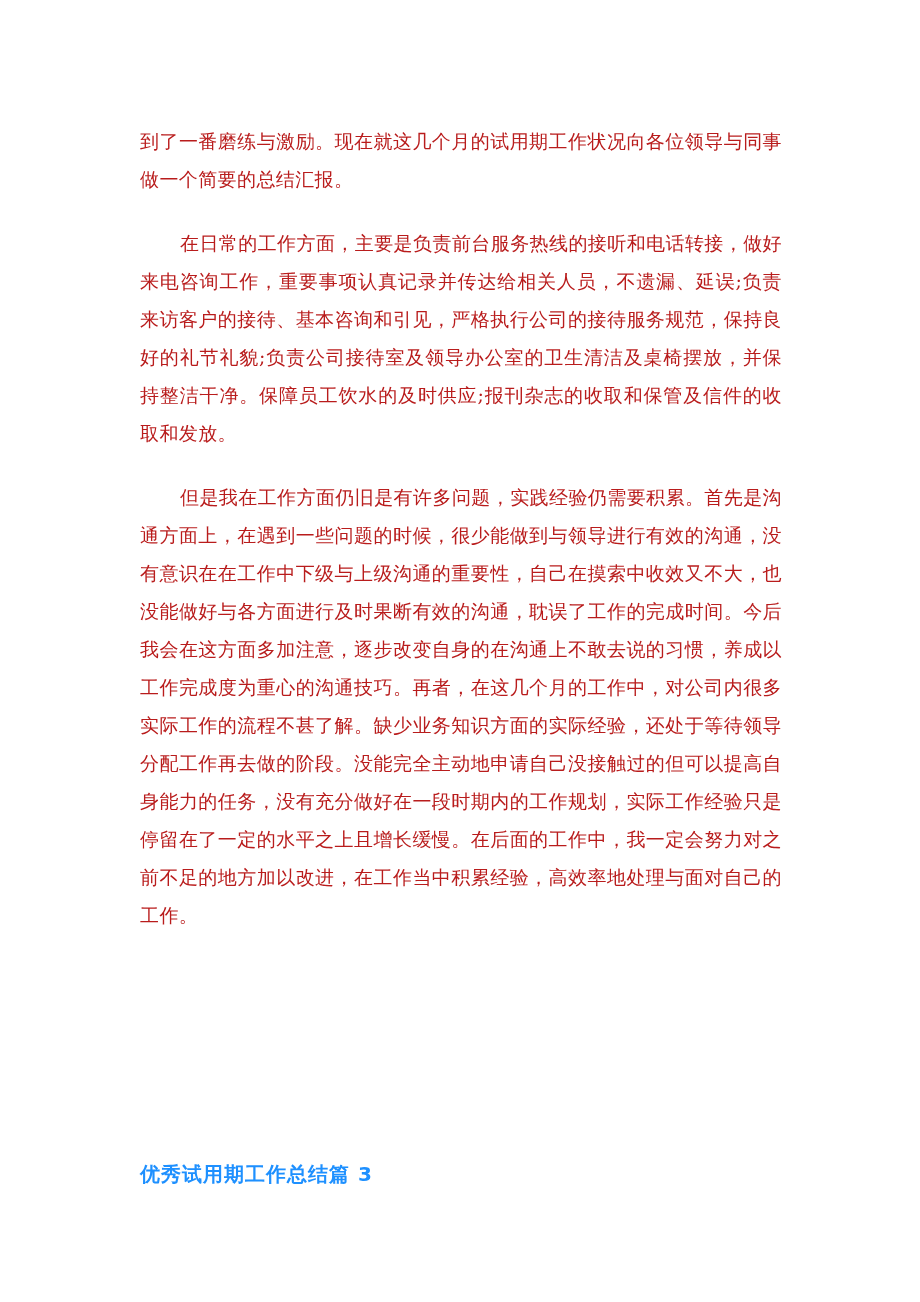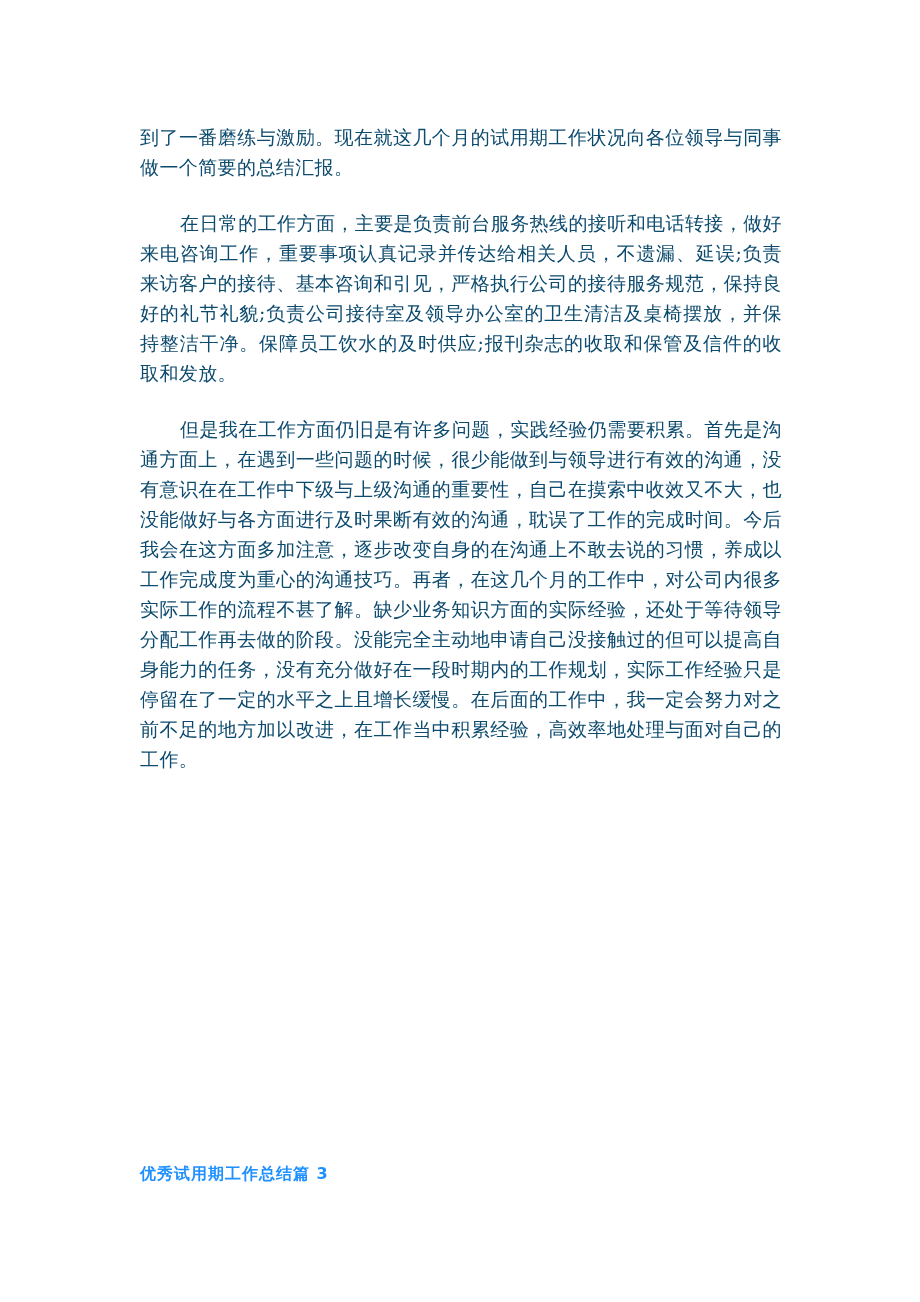--- a/index.html
+++ b/index.html
@@ -4,32 +4,32 @@
 <style>
   html, body { margin: 0; padding: 0; background: #ffffff; }
   body { width: 920px; height: 1302px; position: relative; overflow: hidden; }
   .page {
     position: absolute;
     left: 140px;
     top: 122px;
     width: 642px;
     font-family: "DejaVu Serif", "Liberation Serif", serif;
     font-size: 19px;
-    color: #0c4a6e;
-    line-height: 30px;
+    color: #b91c1c;
+    line-height: 38px;
     letter-spacing: 0.4px;
   }
   .para { margin: 0 0 26px 0; text-align: justify; text-align-last: left; word-break: break-all; }
   .indent { text-indent: 40px; }
   .heading {
     position: absolute;
     left: 140px;
     top: 1160px;
     font-family: "DejaVu Sans", "Liberation Sans", sans-serif;
-    font-size: 16px;
+    font-size: 20px;
     font-weight: bold;
     letter-spacing: 1px;
     color: #1e90ff;
     line-height: 28px;
   }
 </style>
 </head>
 <body>
 
 <div class="page">

